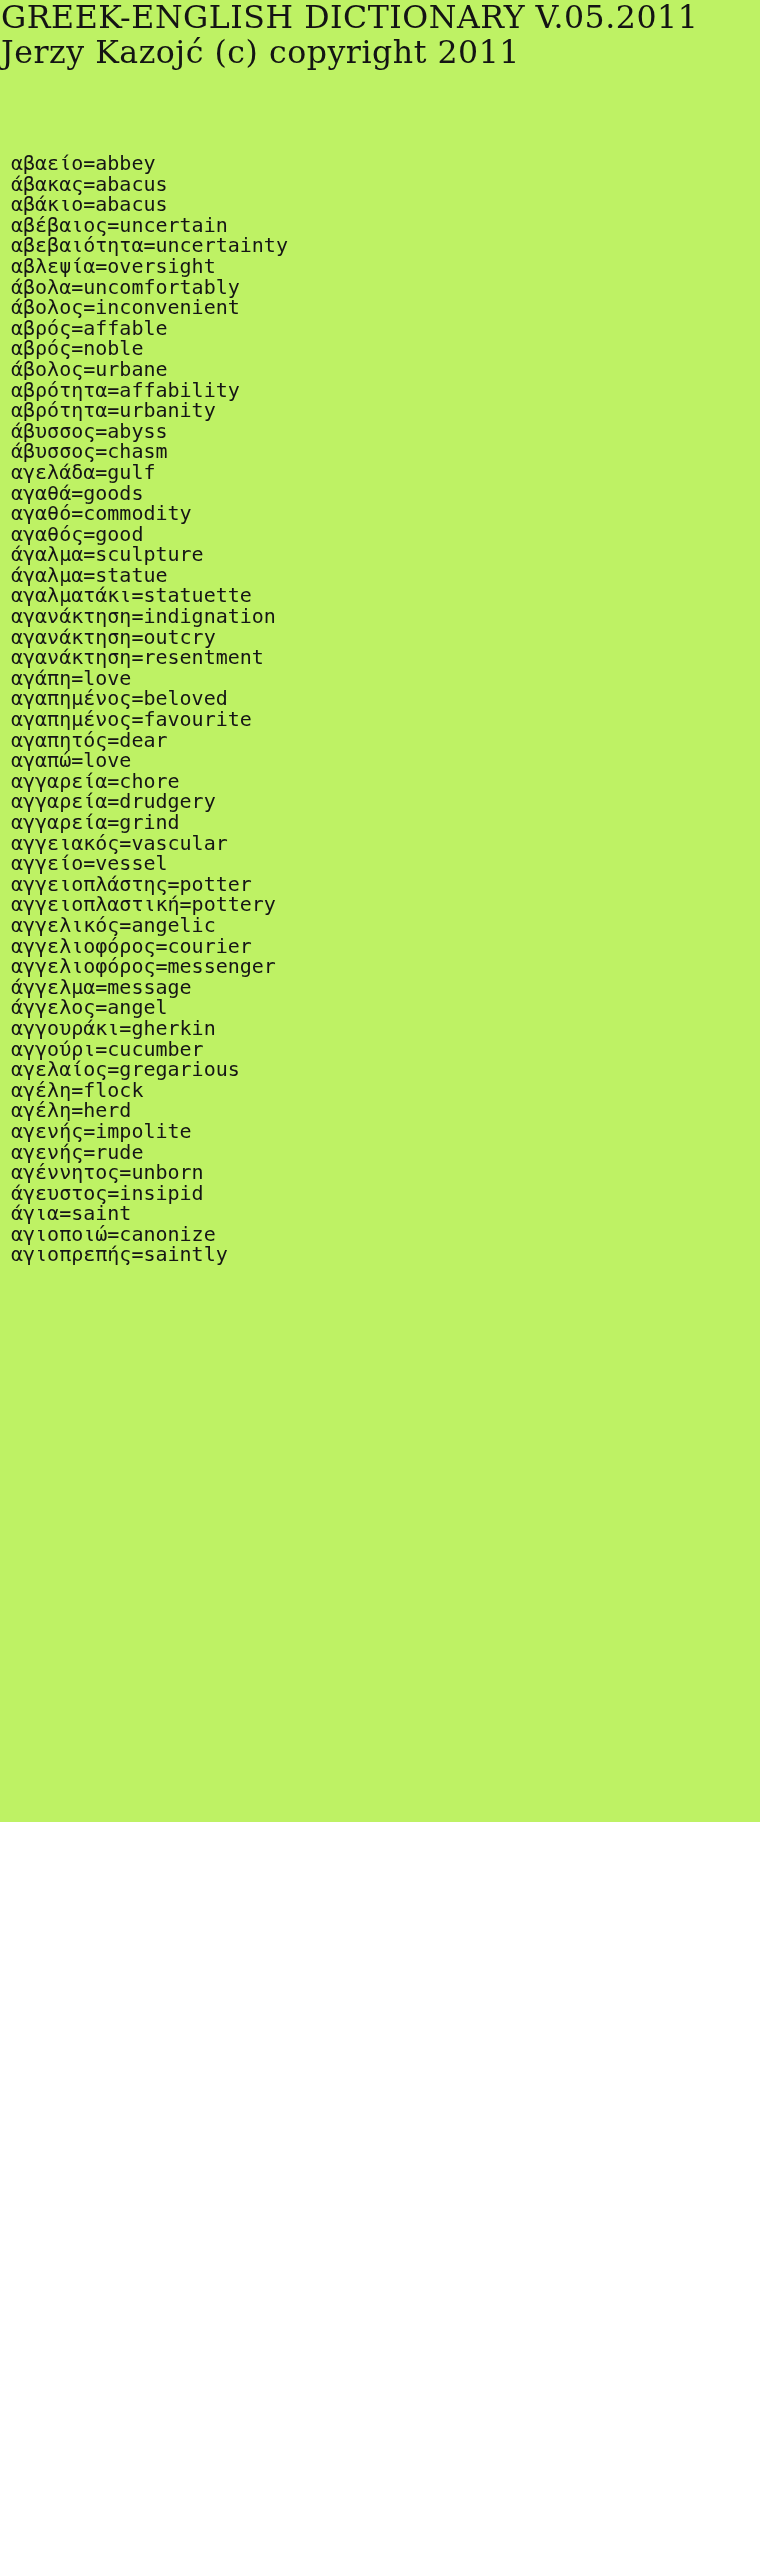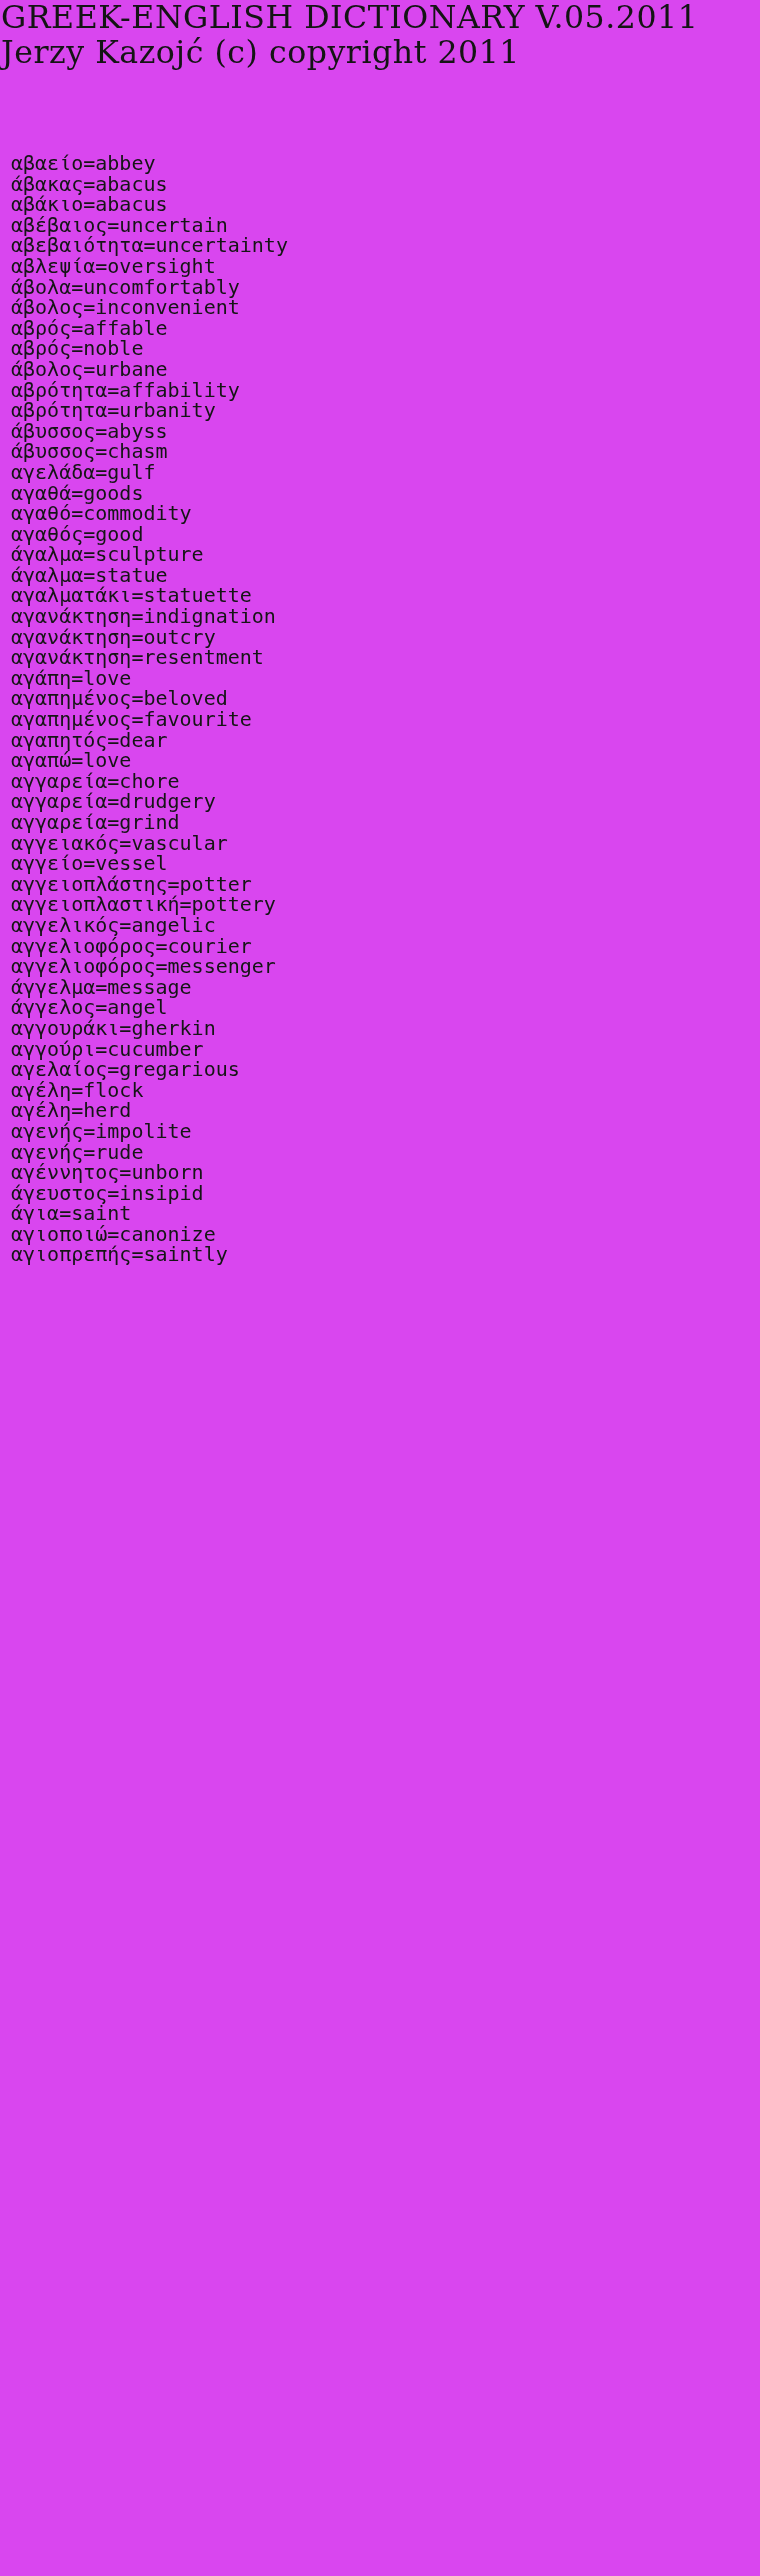--- a/index.html
+++ b/index.html
@@ -11,22 +11,22 @@
     width: 761px;
     height: 2576px;
     overflow: hidden;
     font-family: "DejaVu Sans Mono", monospace;
     color: #111111;
     -webkit-font-smoothing: antialiased;
   }
   #page {
     position: relative;
     width: 761px;
-    height: 2576px;
-    background: #d946ef;
+    height: 1822px;
+    background: #bef264;
   }
   
   .title-block {
     position: absolute;
     left: 0.8px;
     top: 0px;
     width: 759px;
   }
   .title-line {
     font-family: "DejaVu Serif", "Liberation Serif", serif;

